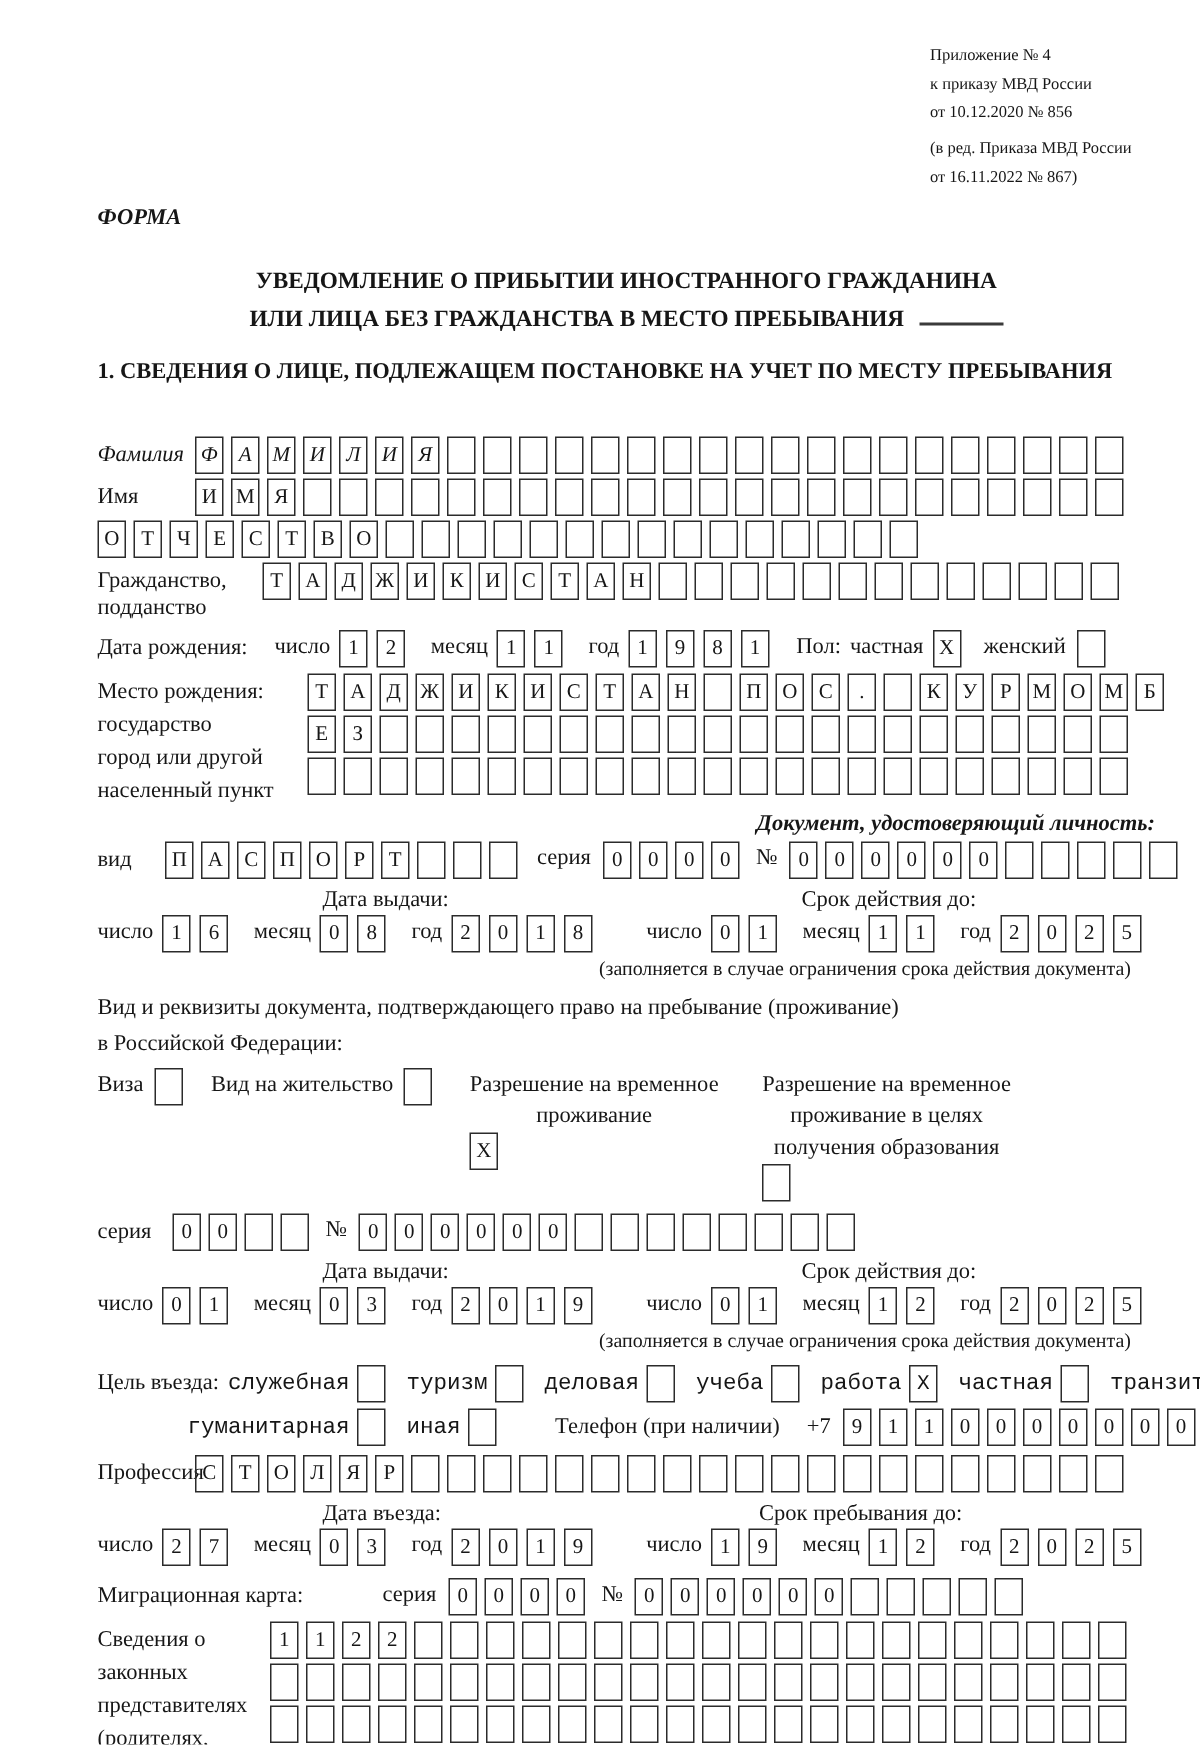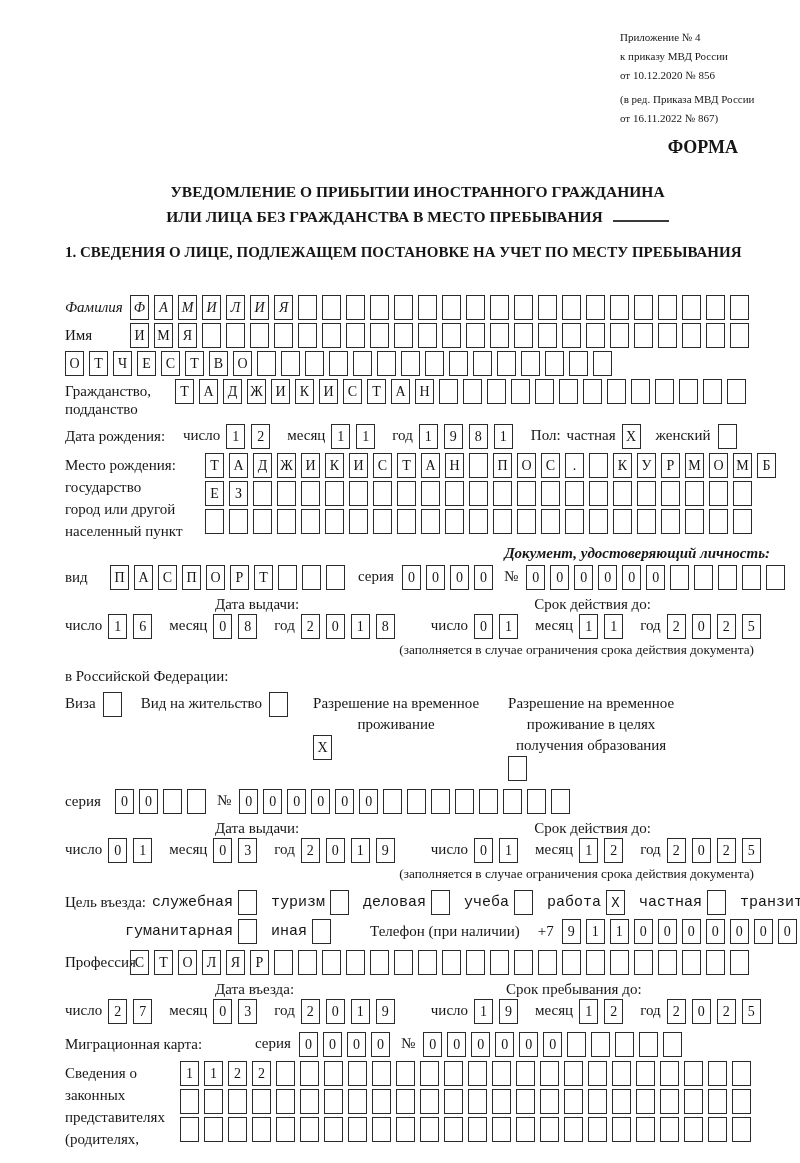--- a/index.html
+++ b/index.html
@@ -5,21 +5,21 @@
   html, body { margin: 0; padding: 0; }
   body {
     width: 800px; height: 1163px; background: #ffffff; color: #161616;
     font-family: "Liberation Serif", serif; font-size: 15px; overflow: hidden;
   }
   .page { padding: 28px 30px 0 65px; }
 
   
   .hdr { margin-left: 555px; font-size: 11px; line-height: 19px; }
   .hdr-sub { margin-top: 5px; }
-  .forma { text-align: right; padding-right: 32px; font-weight: bold; margin-top: 9px; font-size: 18px; }
+  .forma { text-align: left; padding-right: 32px; font-weight: bold; margin-top: 9px; font-size: 15px; font-style: italic; }
 
   .title { text-align: center; font-weight: bold; font-size: 15.5px; margin-top: 21px; line-height: 25px; }
   .uline { display: inline-block; width: 56px; height: 13px; border-bottom: 2.5px solid #3a3a3a; margin-left: 10px; }
 
   .sect { font-weight: bold; margin-top: 15px; font-size: 15px; }
 
   
   .cell {
     box-sizing: border-box; display: inline-flex; flex: none;
     align-items: center; justify-content: center;
@@ -414,20 +414,21 @@
         <span class="dgroup">
           <span class="cell">2</span>
           <span class="cell">0</span>
           <span class="cell">2</span>
           <span class="cell">5</span>
         </span>
       </span>
   </div>
   <div class="note">(заполняется в случае ограничения срока действия документа)</div>
 
+  <div class="intro">Вид и реквизиты документа, подтверждающего право на пребывание (проживание)</div>
   <div class="intro">в Российской Федерации:</div>
 
   <div class="optrow">
     <span class="opt">
       <span class="optlbl">Виза</span>
       <span class="cell"></span>
     </span>
     <span class="opt ml14">
       <span class="optlbl">Вид на жительство</span>
       <span class="cell"></span>

